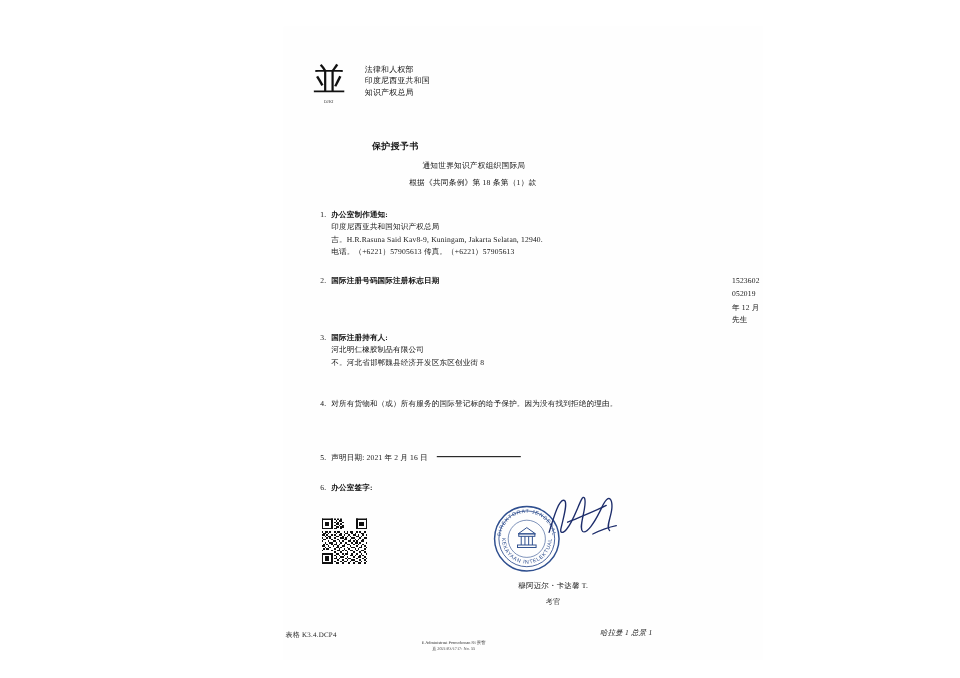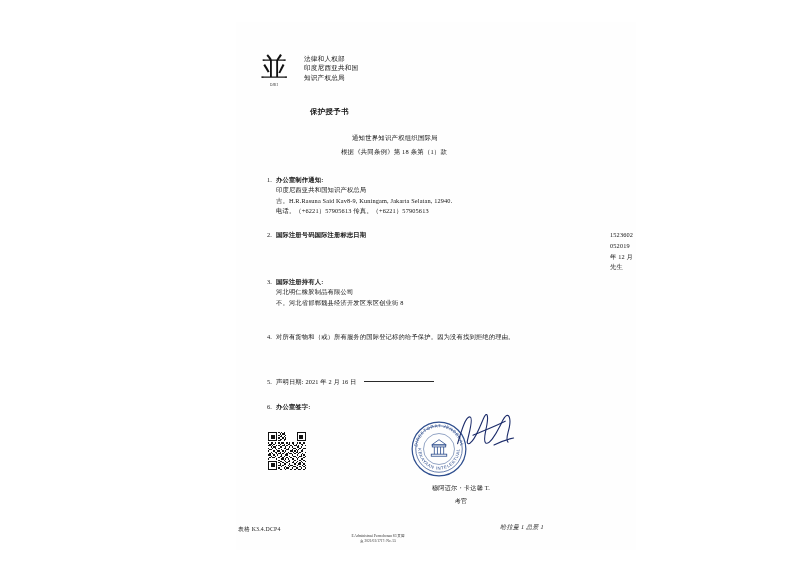--- a/index.html
+++ b/index.html
@@ -64,21 +64,21 @@
     font-size: 6.6px;
     line-height: 9.4px;
     color: #141414;
     letter-spacing: 0.2px;
   }
 
   
   .title {
     position: absolute;
     left: 310px;
-    top: 107px;
+    top: 117px;
     font-size: 7.4px;
     font-weight: bold;
     letter-spacing: 0.4px;
     color: #111;
   }
   .subtitle1 {
     position: absolute;
     left: 352px;
     top: 134px;
     font-size: 6.4px;

